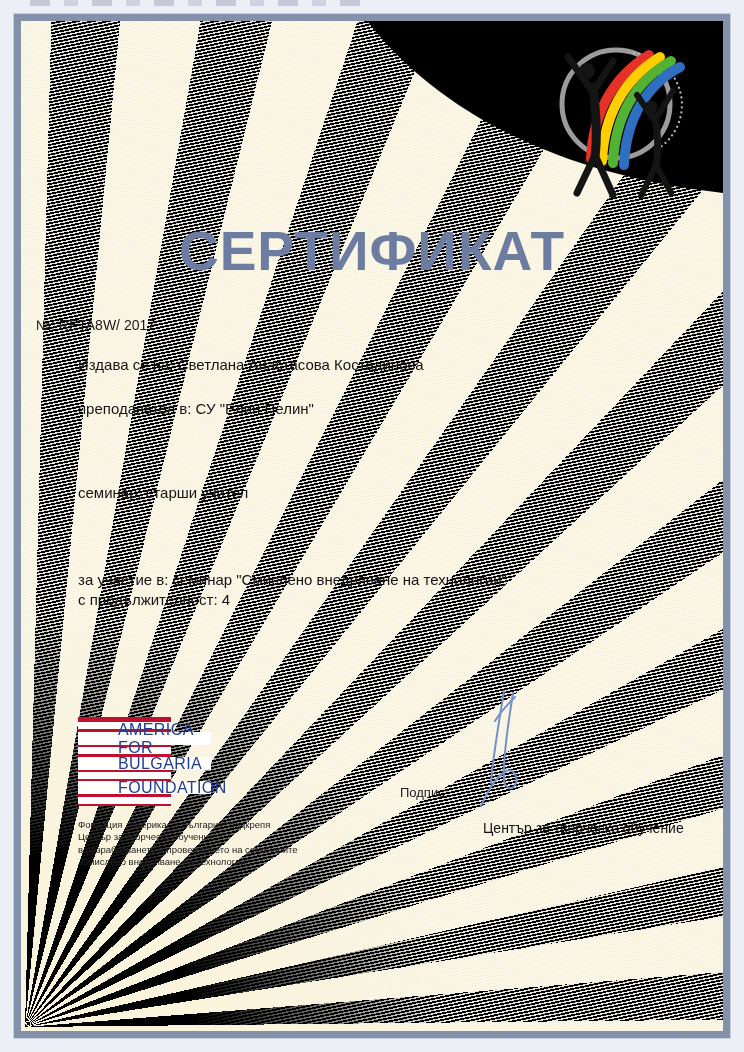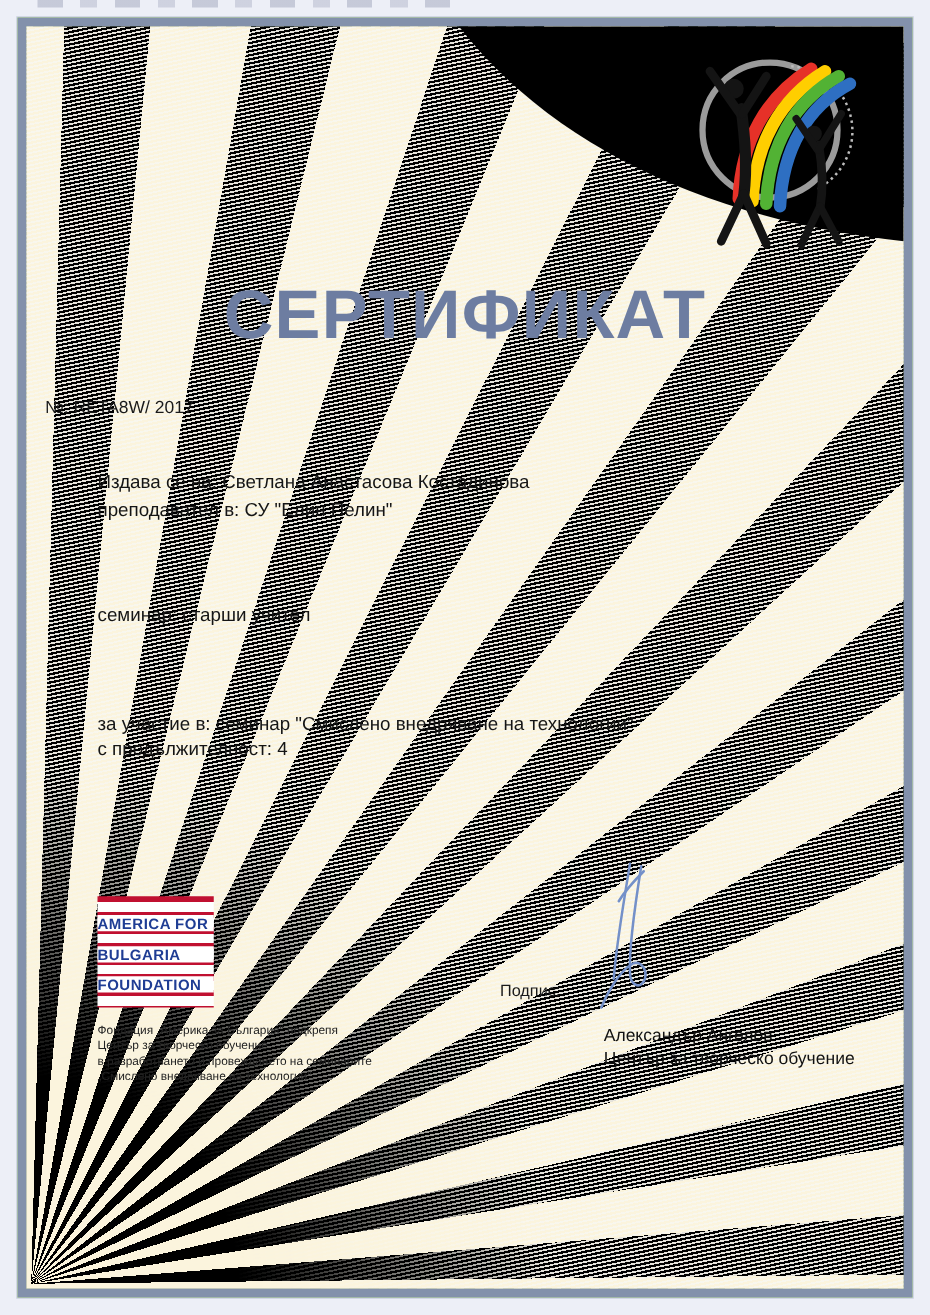--- a/index.html
+++ b/index.html
@@ -53,35 +53,35 @@
 
   .title{
     position:absolute;left:0;right:0;top:198px;text-align:center;
     font-size:55px;font-weight:bold;color:#6d7da1;letter-spacing:1px;
   }
   .number{
     position:absolute;left:0;right:0;top:296px;
     font-size:14px;color:#1a1a1a;transform:translateX(15px);
   }
   .field{position:absolute;left:57px;font-size:15px;color:#151515;white-space:nowrap;}
-  .f1{top:356px}.f2{top:379px}.f3{top:421px}.f4{top:463px}
+  .f1{top:335px}.f2{top:379px}.f3{top:421px}.f4{top:463px}
   .participation{position:absolute;left:57px;top:549px;font-size:15px;line-height:19.5px;color:#151515;}
   .podpis{position:absolute;left:379px;top:764px;font-size:13px;color:#1a1a1a;}
   .nameblock{position:absolute;left:462px;top:799px;font-size:14px;line-height:17.5px;color:#111;}
   .footnote{position:absolute;left:57px;top:798px;font-size:9.5px;line-height:12.3px;color:#222;}
 
   
   .afb{
     position:absolute;left:57px;top:696px;width:93px;height:89px;
     background:repeating-linear-gradient(#c01030 0 5px,#ffffff 5px 12.5px);
   }
   .afb .row{
     position:absolute;left:0;width:100%;height:13px;background:#fff;
-    color:#1f3d94;font-size:12px;font-weight:bold;letter-spacing:.4px;
-    display:flex;align-items:center;
+    color:#1f3d94;font-size:16px;font-weight:normal;letter-spacing:.4px;
+    display:flex;align-items:center;padding-left:40px;
   }
   .r1{top:15px}.r2{top:40px}.r3{top:64px}
 
   .txt{z-index:5}
   .layer0{z-index:0}.layer1{z-index:1}.layer2{z-index:2}.layer3{z-index:3}
 </style>
 </head>
 <body>
 
 <div class="top-artifact"></div>
@@ -148,17 +148,16 @@
 
     <div class="footnote txt">
       <div>Фондация „Америка за България" подкрепя</div>
       <div>Център за творческо обучение</div>
       <div>в разработването и провеждането на семинарите</div>
       <div>„Смислено внедряване на технологии".</div>
     </div>
 
     <div class="podpis txt">Подпис:</div>
     <div class="nameblock txt">
-      <div>Александър Ангелов</div>
       <div>Център за творческо обучение</div>
     </div>
   </div>
 </div>
 
 </body></html>

